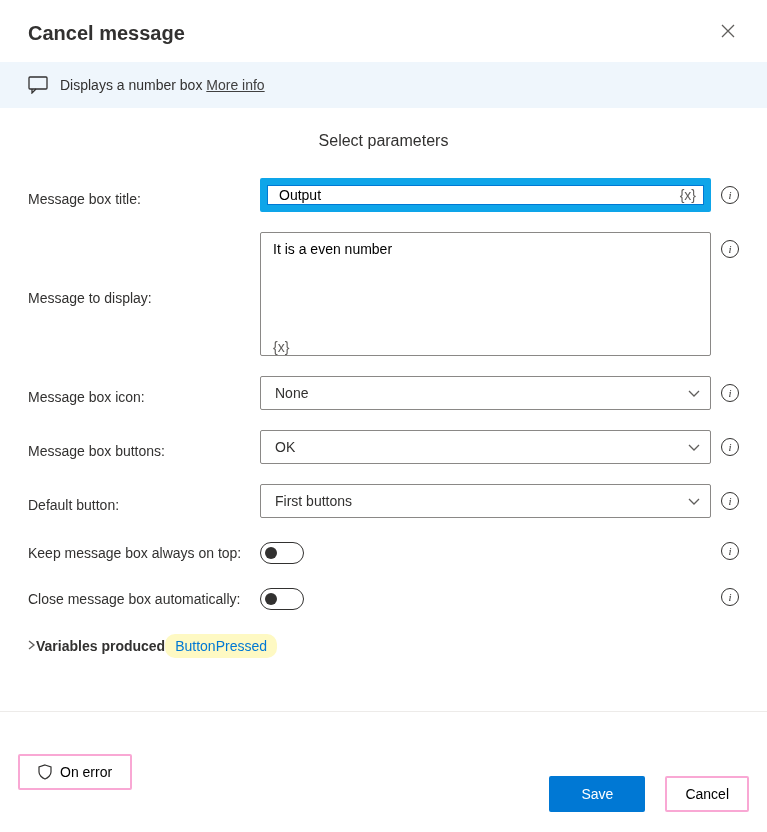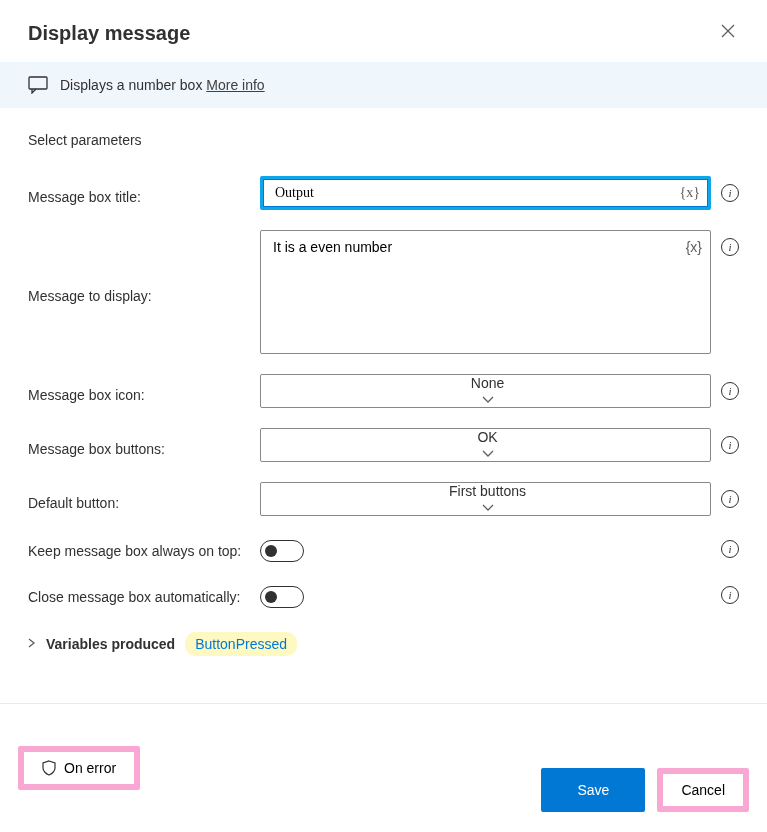--- a/index.html
+++ b/index.html
@@ -44,23 +44,24 @@
       font-size: 14px;
     }
     .info-banner a {
       color: #404040;
       text-decoration: underline;
     }
     .content {
       padding: 24px 28px 0 28px;
     }
     .section-title {
-      font-size: 14px;
+      font-size: 16px;
       font-weight: 400;
       margin-bottom: 28px;
+      text-align: center;
     }
     .param-row {
       display: flex;
       align-items: center;
       margin-bottom: 20px;
     }
     .param-label {
       width: 232px;
       padding-top: 8px;
       font-size: 14px;
@@ -74,23 +75,22 @@
     .text-input, .text-area, .select-box {
       border: 1px solid #8a8886;
       border-radius: 2px;
       width: 100%;
       font-family: inherit;
       font-size: 14px;
       position: relative;
       background: #fff;
     }
     .text-input.focused {
-      border: 3px solid #0ea5e9;
+      border: 7px solid #0ea5e9;
       box-shadow: 0 0 0 1px #0078d4 inset;
-      font-family: Liberation Serif, serif;
     }
     .text-input {
       display: flex;
       align-items: center;
       height: 34px;
       padding: 0 8px 0 12px;
     }
     .text-input input {
       border: none;
       outline: none;
@@ -101,40 +101,40 @@
     .var-token {
       color: #605e5c;
       font-size: 14px;
       cursor: pointer;
       user-select: none;
     }
     .text-area {
       display: flex;
       padding: 8px 8px 0 12px;
       min-height: 124px;
+      flex-direction: column;
     }
     .text-area textarea {
       border: none;
       outline: none;
       resize: none;
       flex: 1;
       font-size: 14px;
       font-family: inherit;
     }
     .text-area .var-token {
       align-self: flex-start;
     }
     .select-box {
       display: flex;
       align-items: center;
       justify-content: space-between;
       height: 34px;
       padding: 0 10px 0 14px;
       cursor: pointer;
-      flex-direction: column;
     }
     .chevron {
       color: #605e5c;
     }
     .info-icon {
       width: 18px;
       height: 18px;
       border: 1.3px solid #323130;
       border-radius: 50%;
       display: inline-flex;
@@ -167,21 +167,20 @@
     }
     .toggle-row .param-control {
       justify-content: space-between;
       align-items: center;
     }
     .toggle-row .info-icon { margin-top: 0; }
     .toggle-row .param-label { padding-top: 4px; }
     .variables-row {
       display: flex;
       align-items: center;
-      gap: 10px;
       padding: 4px 0;
     }
     .chevron-right {
       color: #605e5c;
       font-size: 12px;
       cursor: pointer;
     }
     .variables-label {
       font-weight: 600;
       font-size: 14px;
@@ -198,51 +197,51 @@
       bottom: 0;
       left: 0;
       right: 0;
       border-top: 1px solid #edebe9;
       padding: 20px 18px;
       display: flex;
       justify-content: space-between;
       align-items: center;
     }
     .btn {
-      border: 6px solid #f9a8d4;
+      border: 2px solid #f9a8d4;
       background: #fff;
       border-radius: 2px;
       padding: 8px 18px;
       font-size: 14px;
       font-family: inherit;
       cursor: pointer;
       display: inline-flex;
       align-items: center;
       gap: 8px;
     }
     .btn.primary {
       background: #0078d4;
       border-color: #0078d4;
       color: #fff;
       padding: 8px 30px;
     }
     .footer-right {
       display: flex;
-      gap: 12px;
+      gap: 20px;
       margin-top: 44px;
     }
     .shield-icon {
       display: inline-flex;
     }
   </style>
 </head>
 <body>
 
 <div class="header">
-  <h1>Display message</h1>
+  <h1>Cancel message</h1>
   <button class="close-btn">
     <svg width="14" height="14" viewBox="0 0 14 14">
         <path d="M1 1 L13 13 M13 1 L1 13" stroke="#605e5c" stroke-width="1.3" fill="none"></path>
       </svg>
   </button>
 </div>
 
 <div class="info-banner">
   <span class="msg-icon">
     <svg width="20" height="18" viewBox="0 0 20 18">

